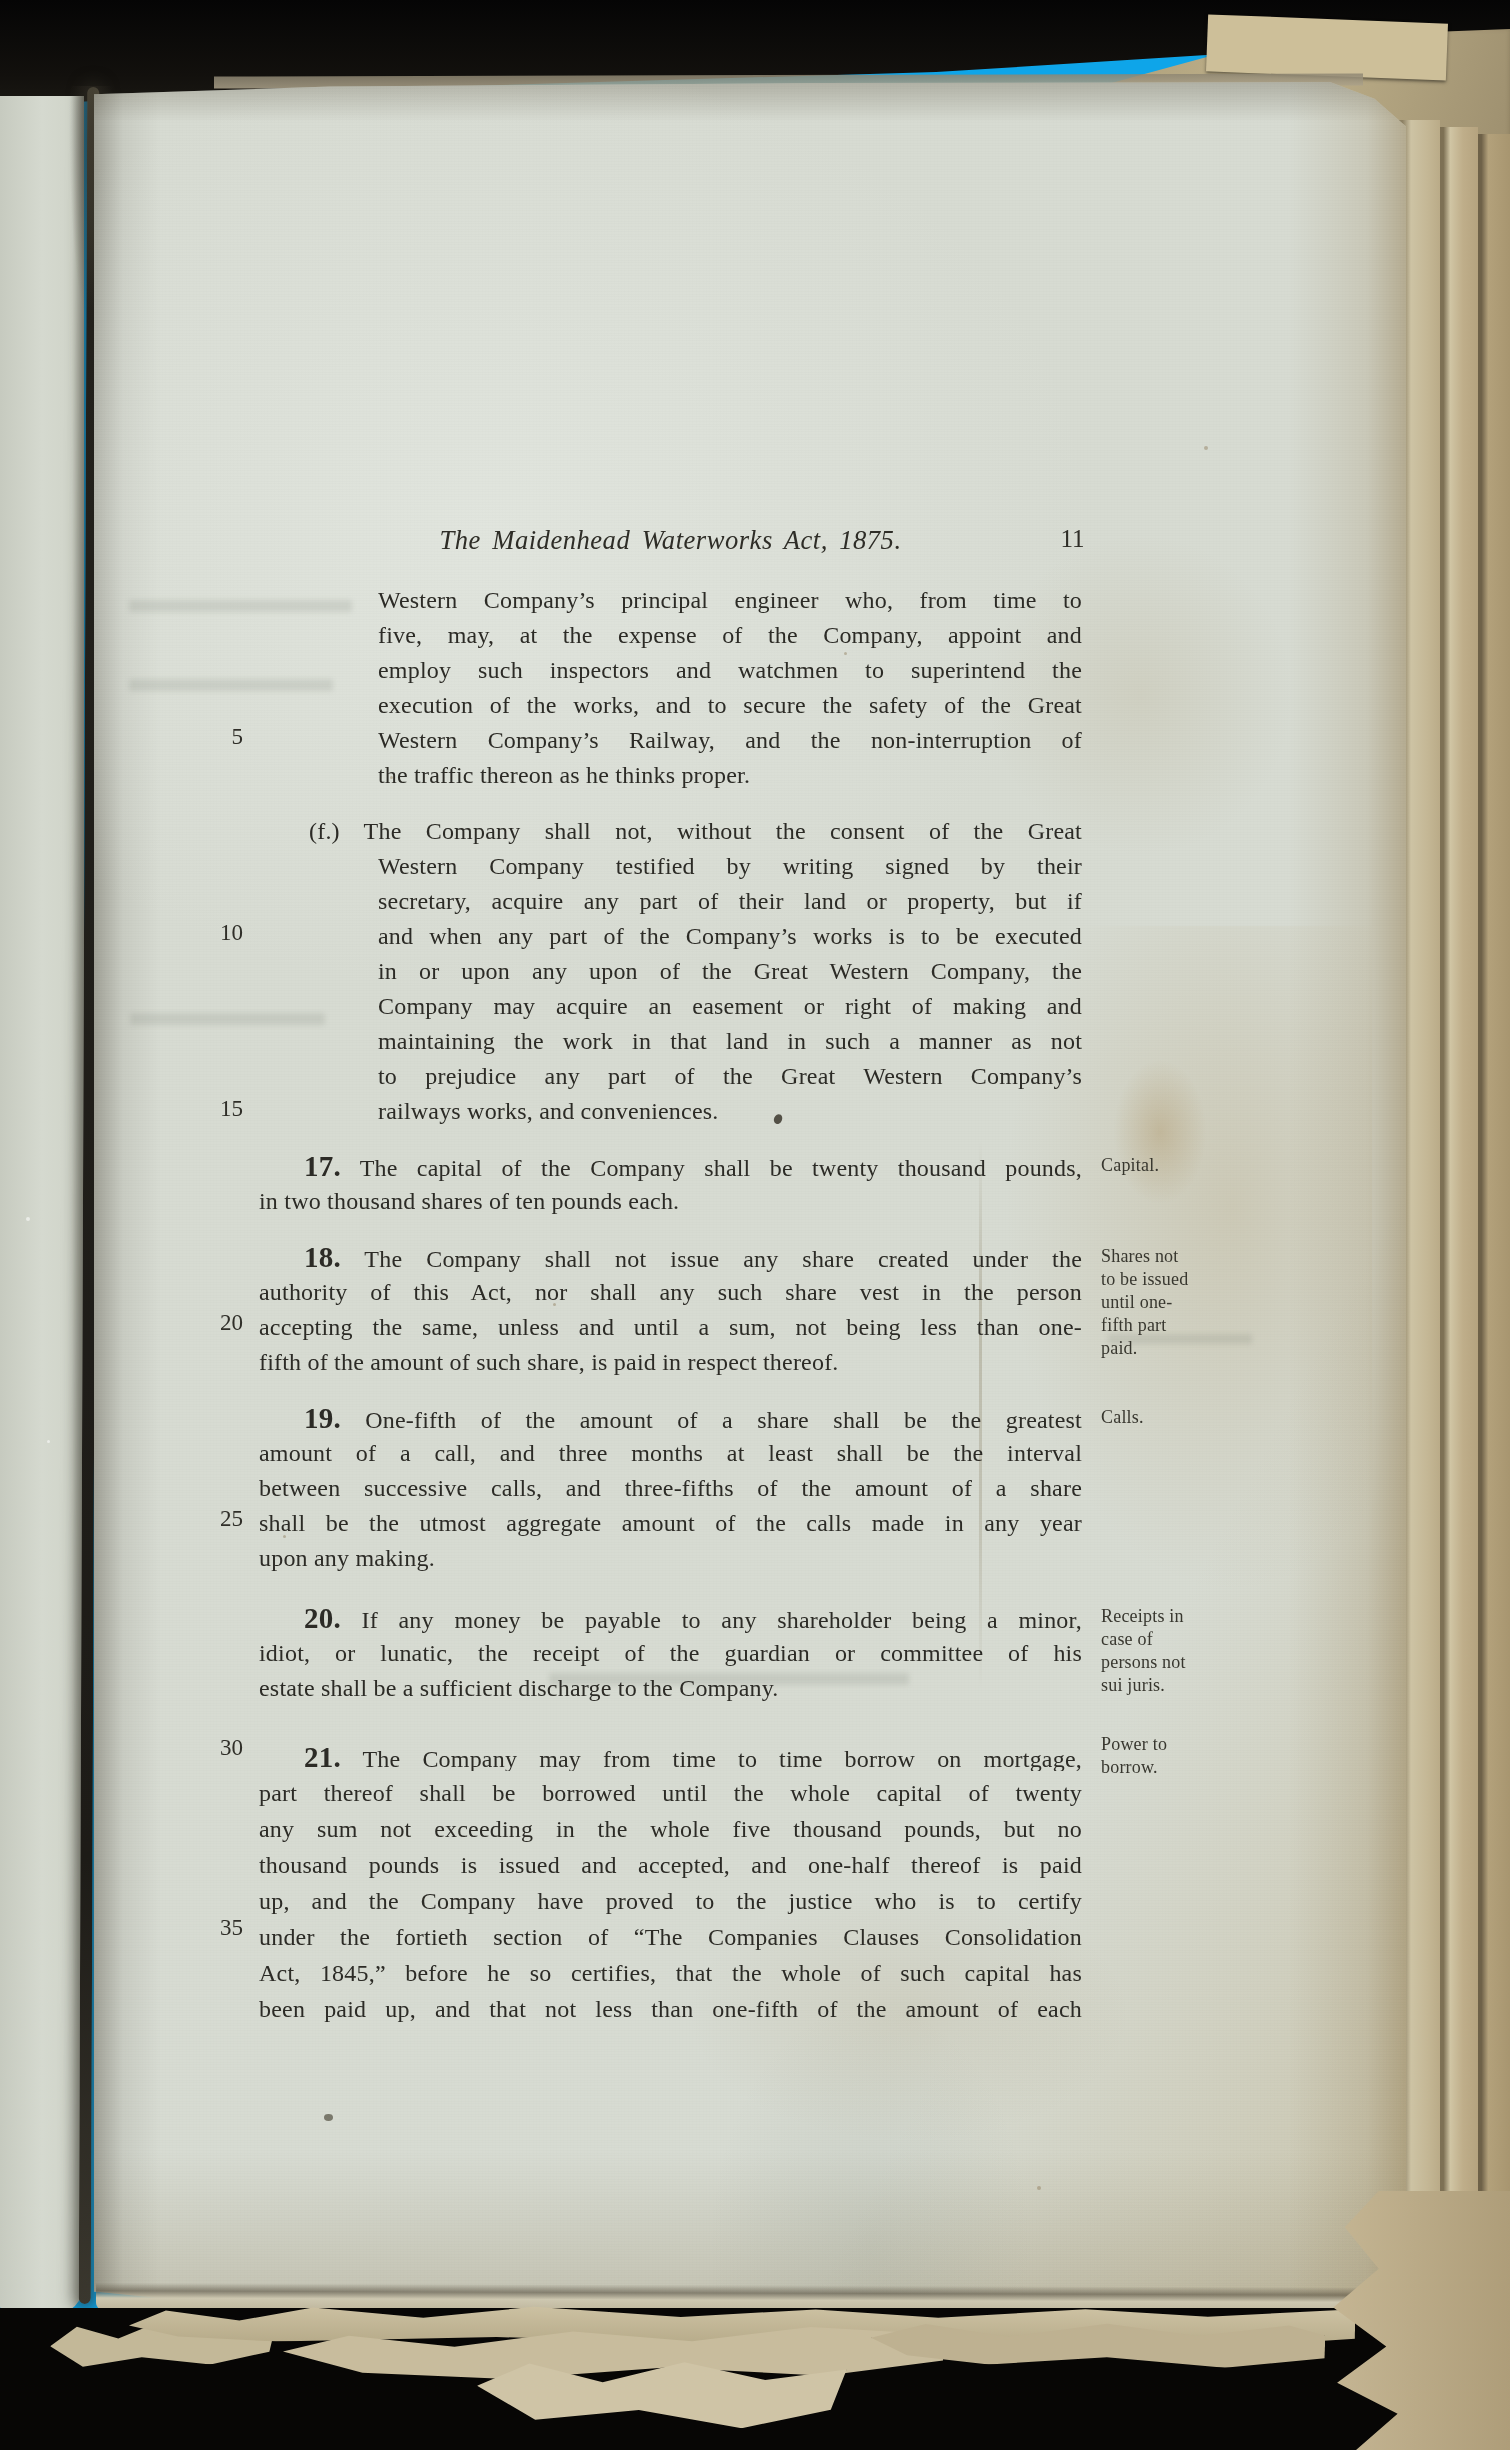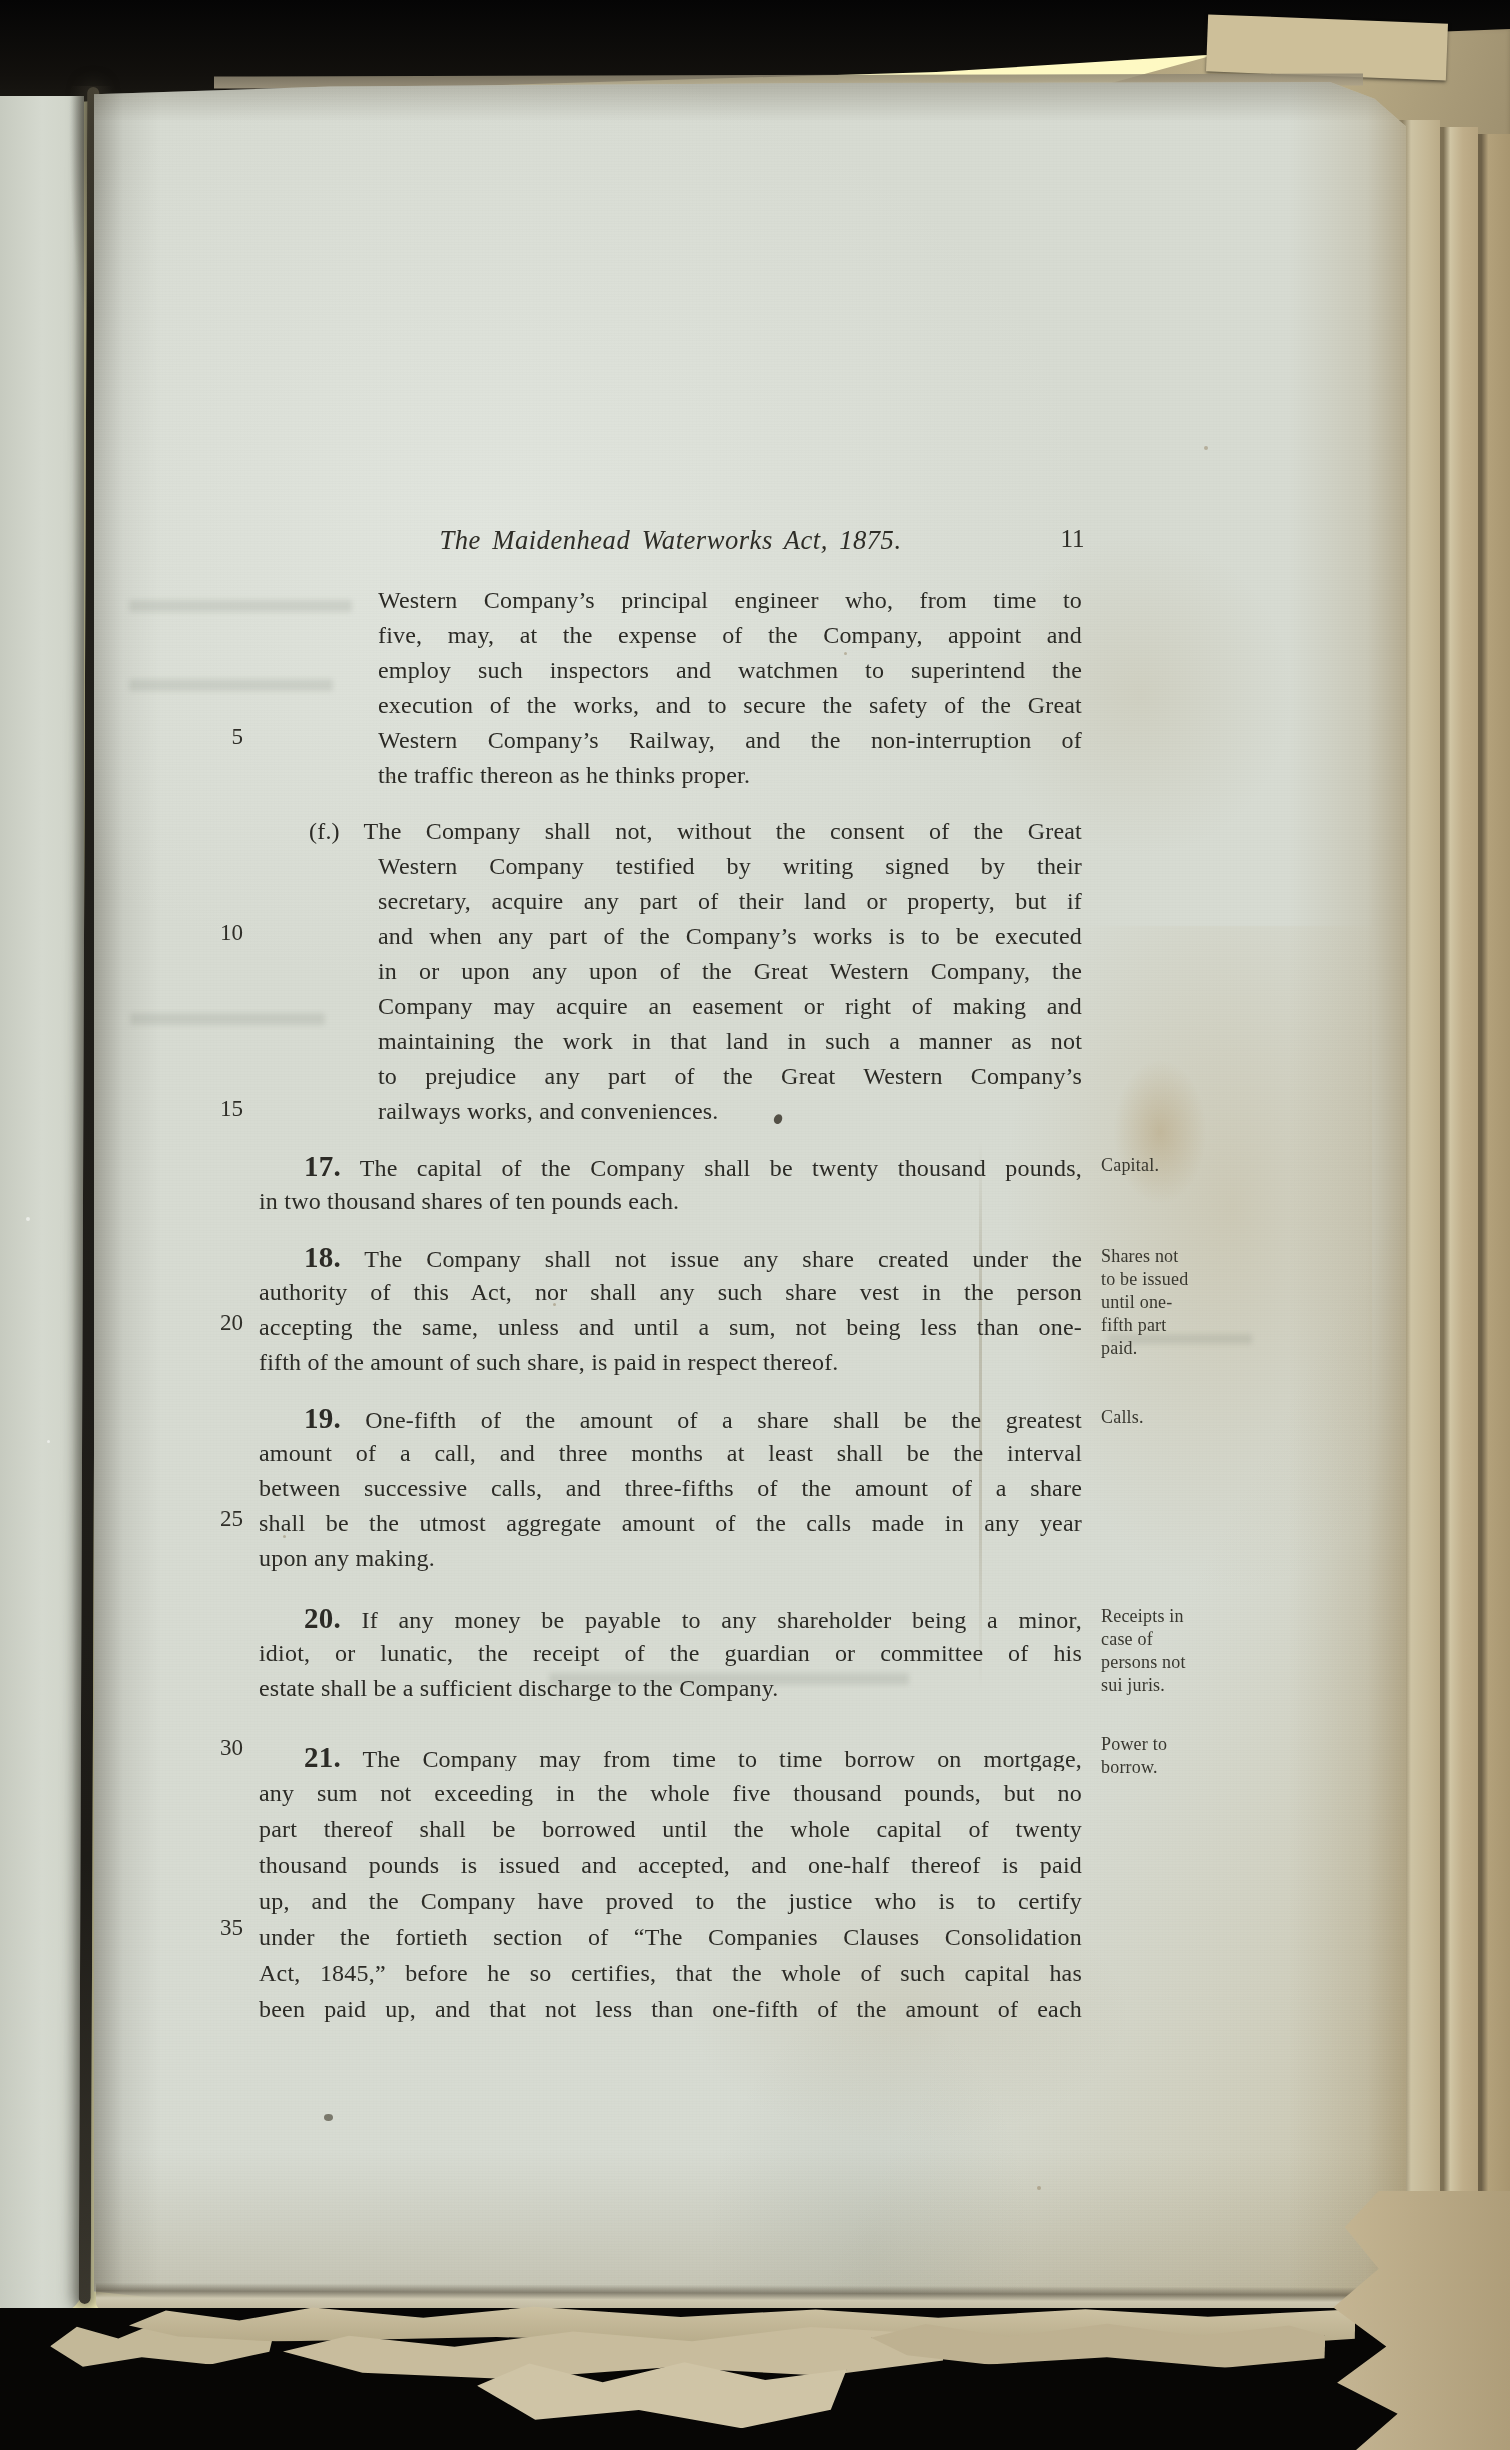--- a/index.html
+++ b/index.html
@@ -1,17 +1,17 @@
 <!DOCTYPE html>
 <html style="font-size:13.7px"><head>
 <meta charset="utf-8">
 <style>
   html,body{margin:0;padding:0;background:#090807;}
   #scene{position:relative;width:1510px;height:2450px;overflow:hidden;
-         font-family:"Liberation Serif", serif;background:#fef9c3;}
+         font-family:"Liberation Serif", serif;background:#0ea5e9;}
   #scene *{box-sizing:border-box;}
 
   
   .top-black{position:absolute;left:0;top:0;width:1510px;height:106px;z-index:2;
     background:linear-gradient(180deg,#050505,#12100d 70%,#1a1813);
     clip-path:polygon(0 0,100% 0,100% 42%,82% 50%,62% 68%,38% 78%,16% 88%,0 100%);}
   .corner-band{position:absolute;left:1061px;top:29px;width:449px;height:226px;z-index:3;
     background:linear-gradient(100deg,#a3placeholder,#b0a27c);
     background:linear-gradient(105deg,#a89a76,#c0b28c 45%,#9a8c6c);
     clip-path:polygon(0 30%,48% 4%,100% 0,100% 100%,30% 100%,0 64%);
@@ -214,22 +214,22 @@
     </div>
 
     <div class="para" style="left:259px;top:1601px;width:823px">
       <div class="bl j indent52"><span class="secnum">20.</span> <span>If any money be payable to any shareholder being a minor,</span></div>
       <div class="bl j">idiot, or lunatic, the receipt of the guardian or committee of his</div>
       <div class="bl j last">estate shall be a sufficient discharge to the Company.</div>
     </div>
 
     <div class="para lh42" style="left:259px;top:1735px;width:823px">
       <div class="bl j indent52"><span class="secnum">21.</span> <span>The Company may from time to time borrow on mortgage,</span></div>
+      <div class="bl j">part thereof shall be borrowed until the whole capital of twenty</div>
       <div class="bl j">any sum not exceeding in the whole five thousand pounds, but no</div>
-      <div class="bl j">part thereof shall be borrowed until the whole capital of twenty</div>
       <div class="bl j">thousand pounds is issued and accepted, and one-half thereof is paid</div>
       <div class="bl j">up, and the Company have proved to the justice who is to certify</div>
       <div class="bl j">under the fortieth section of “The Companies Clauses Consolidation</div>
       <div class="bl j">Act, 1845,” before he so certifies, that the whole of such capital has</div>
       <div class="bl j">been paid up, and that not less than one-fifth of the amount of each</div>
     </div>
 
     <div class="mnote" style="top:1154px">
       <div>Capital.</div>
     </div>

